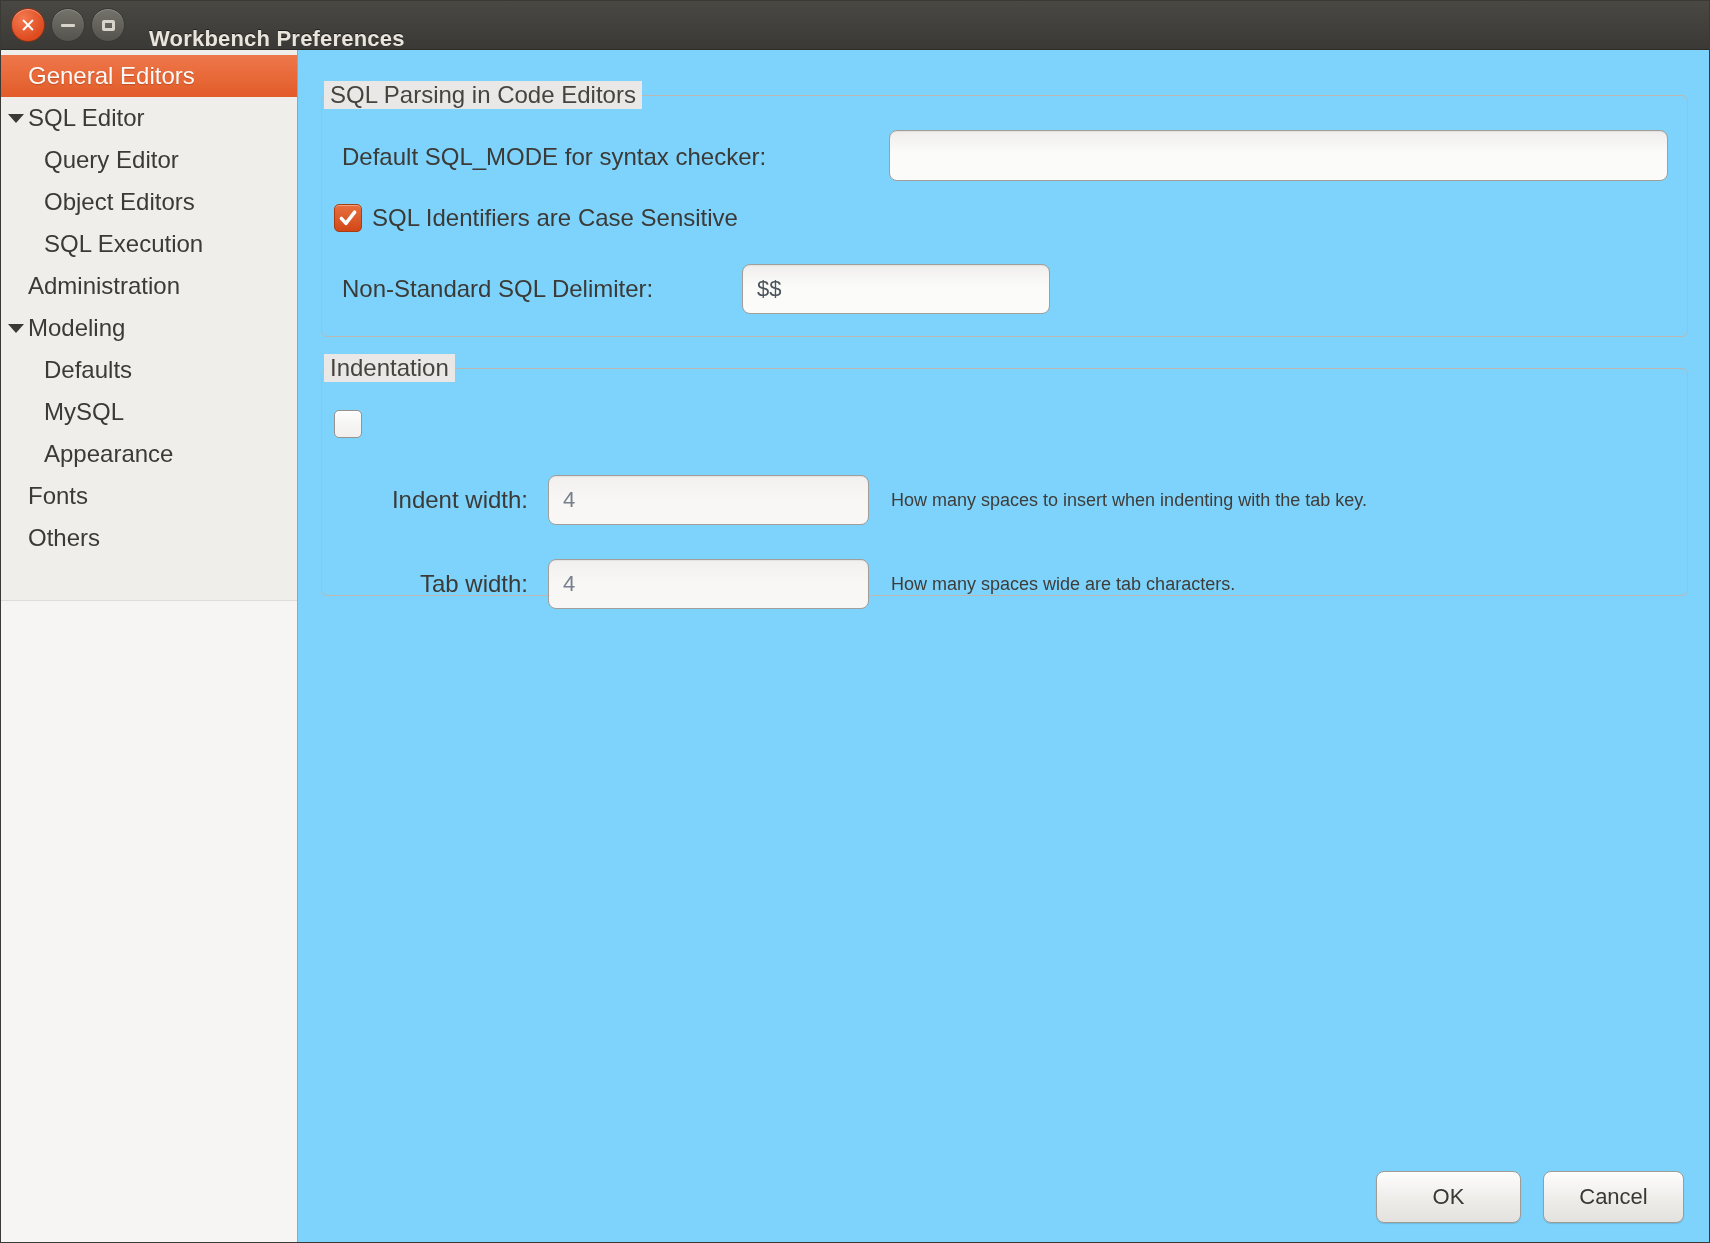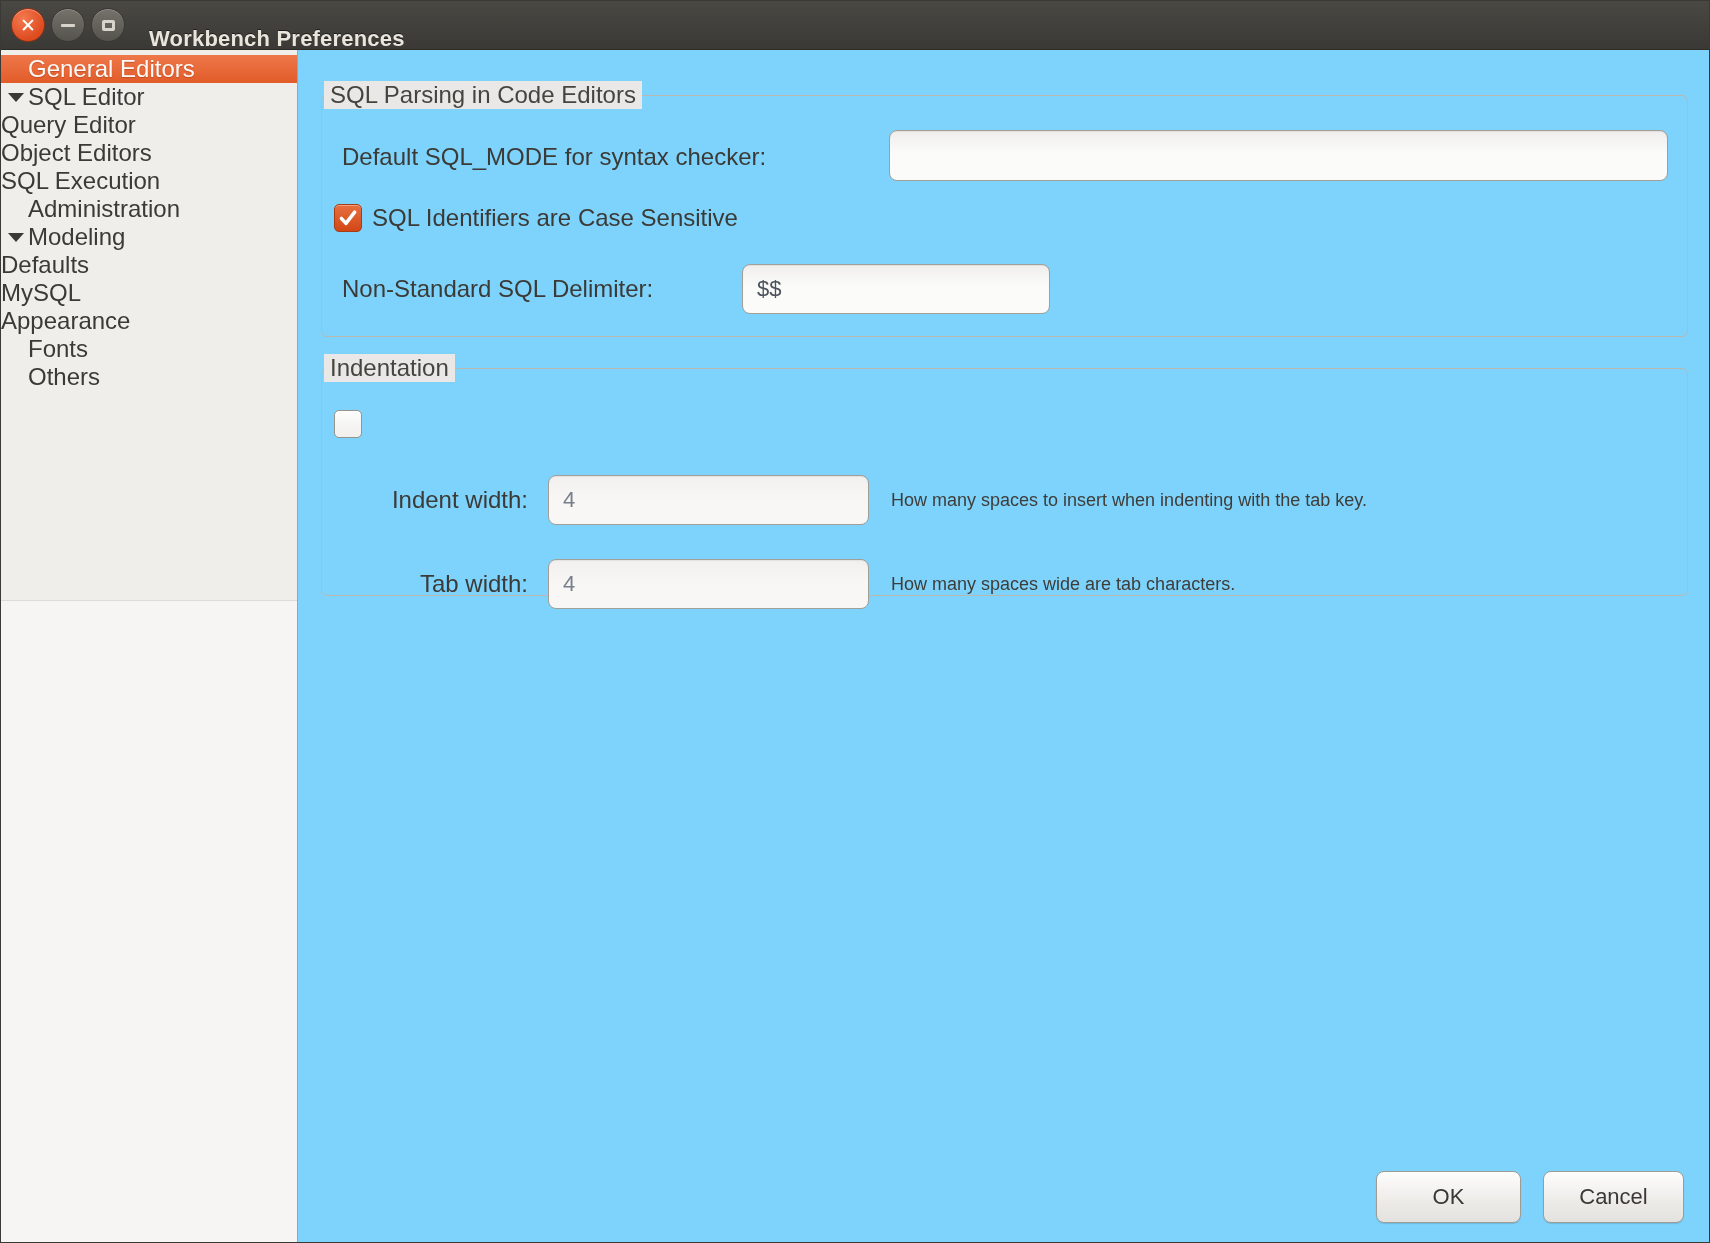--- a/index.html
+++ b/index.html
@@ -51,25 +51,25 @@
 
   
   .sidebar {
     width:297px; flex:0 0 297px; background:#F6F5F3;
     border-right:1px solid #A5A29E; position:relative;
   }
   .sidebar-list {
     height:551px; background:#EFEEEB; border-bottom:1px solid #DEDCD8; padding-top:5px;
   }
   .side-row {
-    height:28px; display:flex; align-items:center; position:relative;
+    height:42px; display:flex; align-items:center; position:relative;
     font-size:24px; color:#3C3A36; cursor:default; white-space:nowrap;
   }
   .side-row.lvl0 { padding-left:27px; }
-  .side-row.lvl1 { }
+  .side-row.lvl1 { padding-left:43px; }
   .side-row.selected {
     background:linear-gradient(#EE774A,#E25C29);
     color:#FBFAF8; text-shadow:0 1px 1px rgba(120,40,10,.35);
   }
   .expander {
     position:absolute; left:7px; top:50%; margin-top:-4px;
     width:0; height:0;
     border-left:8px solid transparent; border-right:8px solid transparent;
     border-top:9px solid #3B3935;
   }

